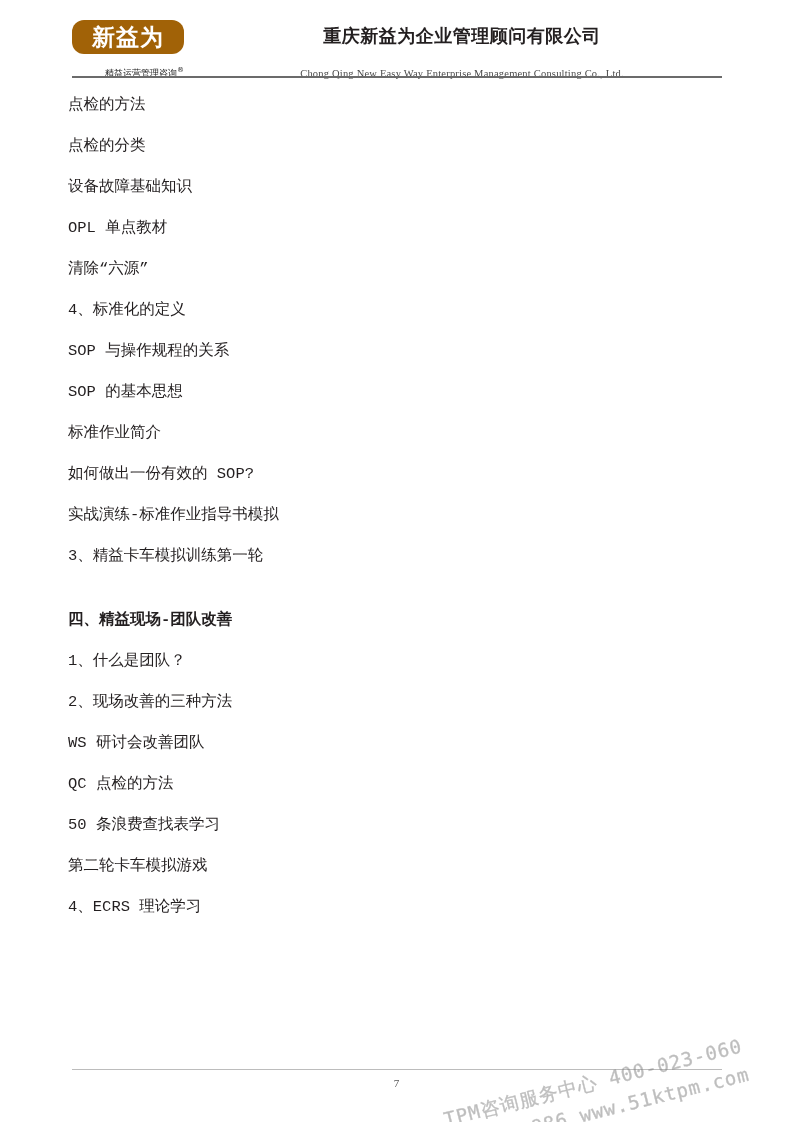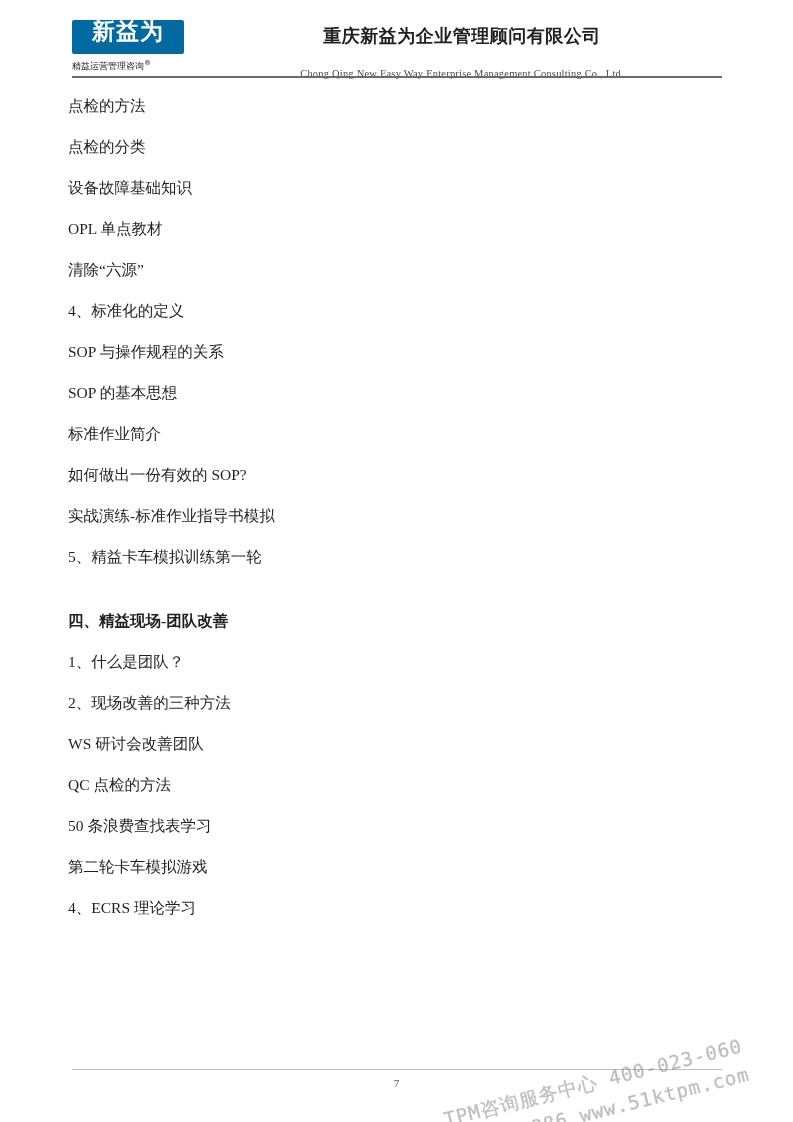--- a/index.html
+++ b/index.html
@@ -31,39 +31,39 @@
   .logo {
     position: absolute;
     left: 0;
     top: 0;
     width: 118px;
     height: 52px;
   }
   .logo-main {
     width: 112px;
     height: 34px;
-    background: #0369a1;
-    border-radius: 2px;
+    background: #a16207;
+    border-radius: 12px;
     position: relative;
     display: flex;
-    align-items: flex-start;
+    align-items: center;
     justify-content: center;
   }
   .logo-main span {
     color: #ffffff;
     font-size: 23px;
     font-weight: bold;
     letter-spacing: 1px;
     font-family: "DejaVu Sans", "Liberation Sans", sans-serif;
     line-height: 1;
   }
   .logo-sub {
-    margin-top: 5px;
+    margin-top: 12px;
     width: 112px;
-    text-align: left;
+    text-align: right;
     color: #1b1b1b;
     font-size: 9px;
     letter-spacing: 0px;
     font-family: "DejaVu Sans", "Liberation Sans", sans-serif;
     white-space: nowrap;
   }
   .logo-reg {
     font-size: 7px;
     vertical-align: super;
   }
@@ -103,21 +103,21 @@
     position: absolute;
     left: 68px;
     top: 98px;
     width: 660px;
   }
   .line {
     font-size: 15.5px;
     color: #231f20;
     line-height: 1;
     margin-bottom: 25.5px;
-    font-family: Liberation Serif, serif;
+    font-family: Liberation Mono, monospace;
     white-space: nowrap;
   }
   .line.bold {
     font-weight: bold;
     margin-top: 48px;
   }
 
   
   .footer-rule {
     position: absolute;
@@ -188,21 +188,21 @@
     <div class="line">点检的分类</div>
     <div class="line">设备故障基础知识</div>
     <div class="line">OPL 单点教材</div>
     <div class="line">清除“六源”</div>
     <div class="line">4、标准化的定义</div>
     <div class="line">SOP 与操作规程的关系</div>
     <div class="line">SOP 的基本思想</div>
     <div class="line">标准作业简介</div>
     <div class="line">如何做出一份有效的 SOP?</div>
     <div class="line">实战演练-标准作业指导书模拟</div>
-    <div class="line">5、精益卡车模拟训练第一轮</div>
+    <div class="line">3、精益卡车模拟训练第一轮</div>
     <div class="line bold">四、精益现场-团队改善</div>
     <div class="line">1、什么是团队？</div>
     <div class="line">2、现场改善的三种方法</div>
     <div class="line">WS 研讨会改善团队</div>
     <div class="line">QC 点检的方法</div>
     <div class="line">50 条浪费查找表学习</div>
     <div class="line">第二轮卡车模拟游戏</div>
     <div class="line">4、ECRS 理论学习</div>
   </div>
 

